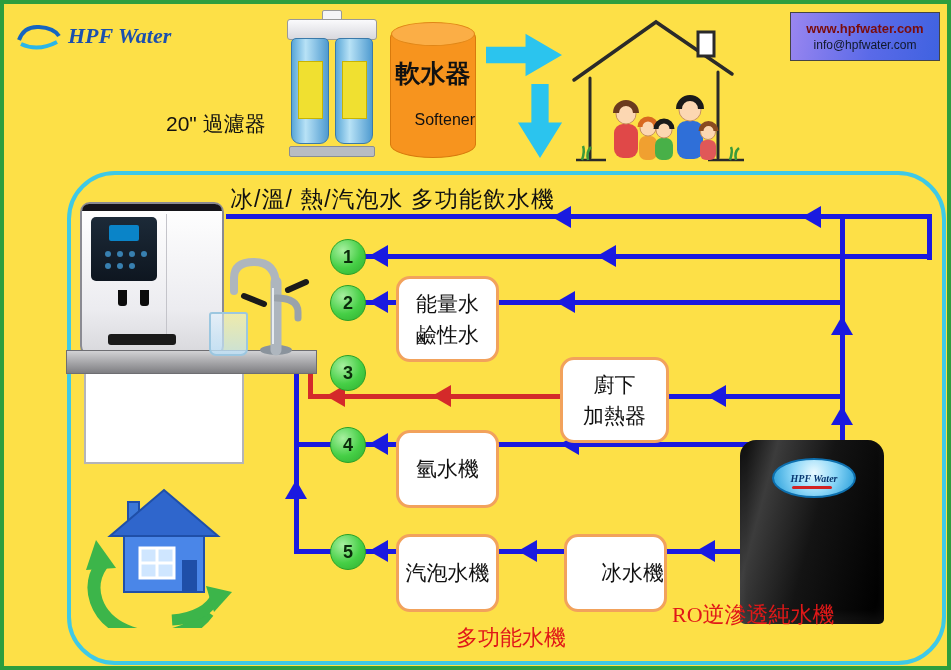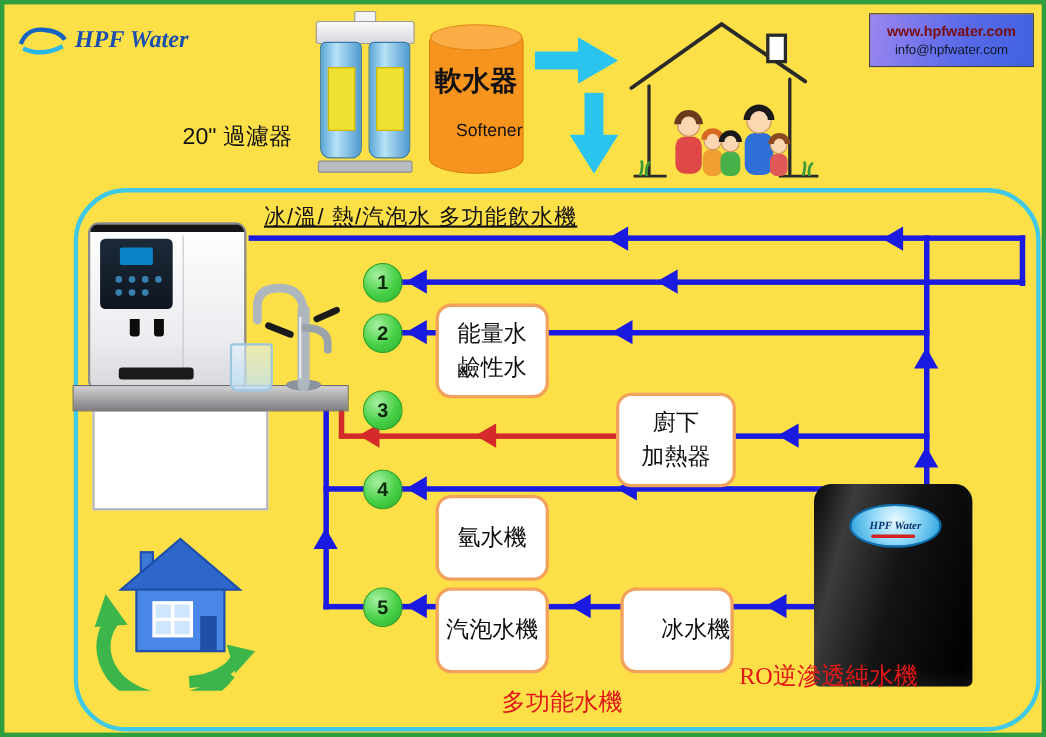--- a/index.html
+++ b/index.html
@@ -40,21 +40,21 @@
   .soft-top{position:absolute;left:0;top:-3px;width:82px;height:22px;background:#fbae46;border:1px solid #e08616;border-radius:50%;}
   .soft-name{position:absolute;left:0;top:32px;width:100%;text-align:center;font-size:25px;font-weight:600;color:#111;}
   .soft-en{position:absolute;left:0;top:86px;width:100%;text-align:right;font-size:16px;color:#111;}
 
   .block-arrow{background:var(--cyan);}
   .ar-right{left:482px;top:28px;width:76px;height:46px;clip-path:polygon(0% 32%,52% 32%,52% 4%,100% 50%,52% 96%,52% 68%,0% 68%);}
   .ar-down{left:512px;top:80px;width:48px;height:74px;clip-path:polygon(32% 0%,68% 0%,68% 52%,96% 52%,50% 100%,4% 52%,32% 52%);}
 
   
   .panel{left:63px;top:167px;width:871px;height:486px;border:4px solid #3fc9e6;border-radius:48px;z-index:1;}
-  .panel-title{left:236px;top:180px;font-size:20px;letter-spacing:1px;z-index:4;text-decoration:underline;}
+  .panel-title{left:226px;top:180px;font-size:23px;letter-spacing:1px;z-index:4;}
 
   
   .pipe-h{height:5px;background:var(--blue);z-index:2;}
   .pipe-v{width:5px;background:var(--blue);z-index:2;}
   .pipe-red{background:var(--red);}
   .arr-l{width:0;height:0;border-top:11px solid transparent;border-bottom:11px solid transparent;border-right:19px solid var(--blue);z-index:2;}
   .arr-l-red{border-right-color:var(--red);}
   .arr-u{width:0;height:0;border-left:11px solid transparent;border-right:11px solid transparent;border-bottom:19px solid var(--blue);z-index:2;}
 
   
@@ -232,21 +232,21 @@
     </div>
 
   <div class="abs obox" style="left:392px;top:272px;width:97px;height:80px;">
     <div>能量水</div>
     <div>鹼性水</div>
   </div>
   <div class="abs obox" style="left:556px;top:353px;width:103px;height:80px;">
     <div>廚下</div>
     <div>加熱器</div>
   </div>
-  <div class="abs obox" style="left:392px;top:446px;width:97px;height:72px;">
+  <div class="abs obox" style="left:392px;top:426px;width:97px;height:72px;">
     <div>氫水機</div>
   </div>
   <div class="abs obox" style="left:392px;top:530px;width:97px;height:72px;">
     <div>汽泡水機</div>
   </div>
   <div class="abs obox" style="left:560px;top:530px;width:97px;height:72px;align-items:flex-end;">
     <div>冰水機</div>
   </div>
 
   <div class="abs ro">

